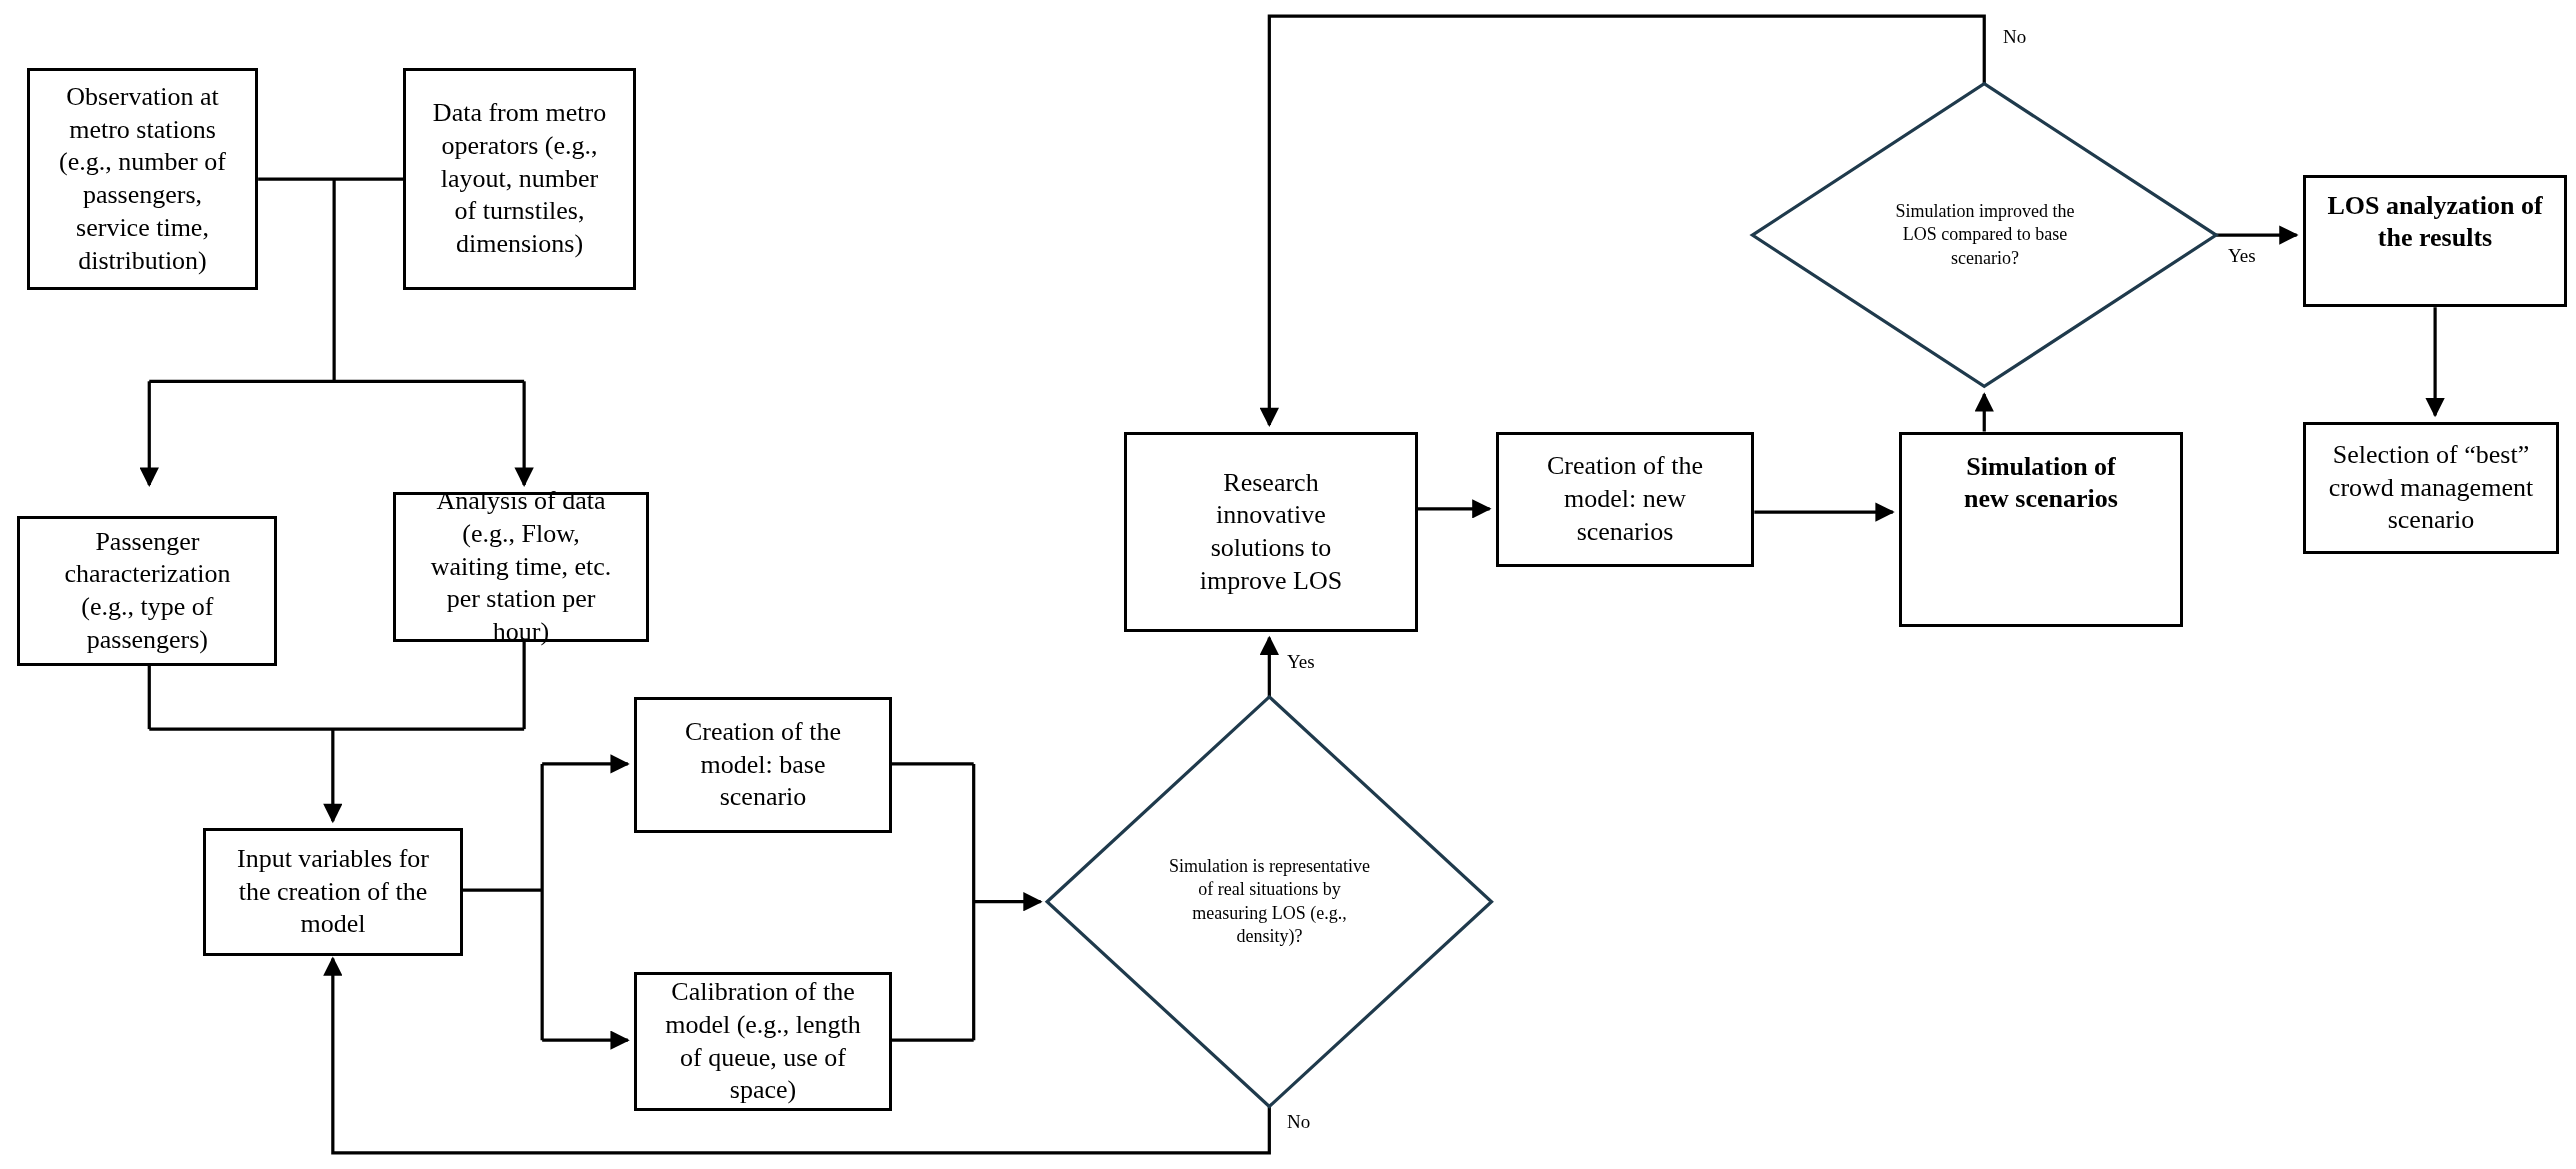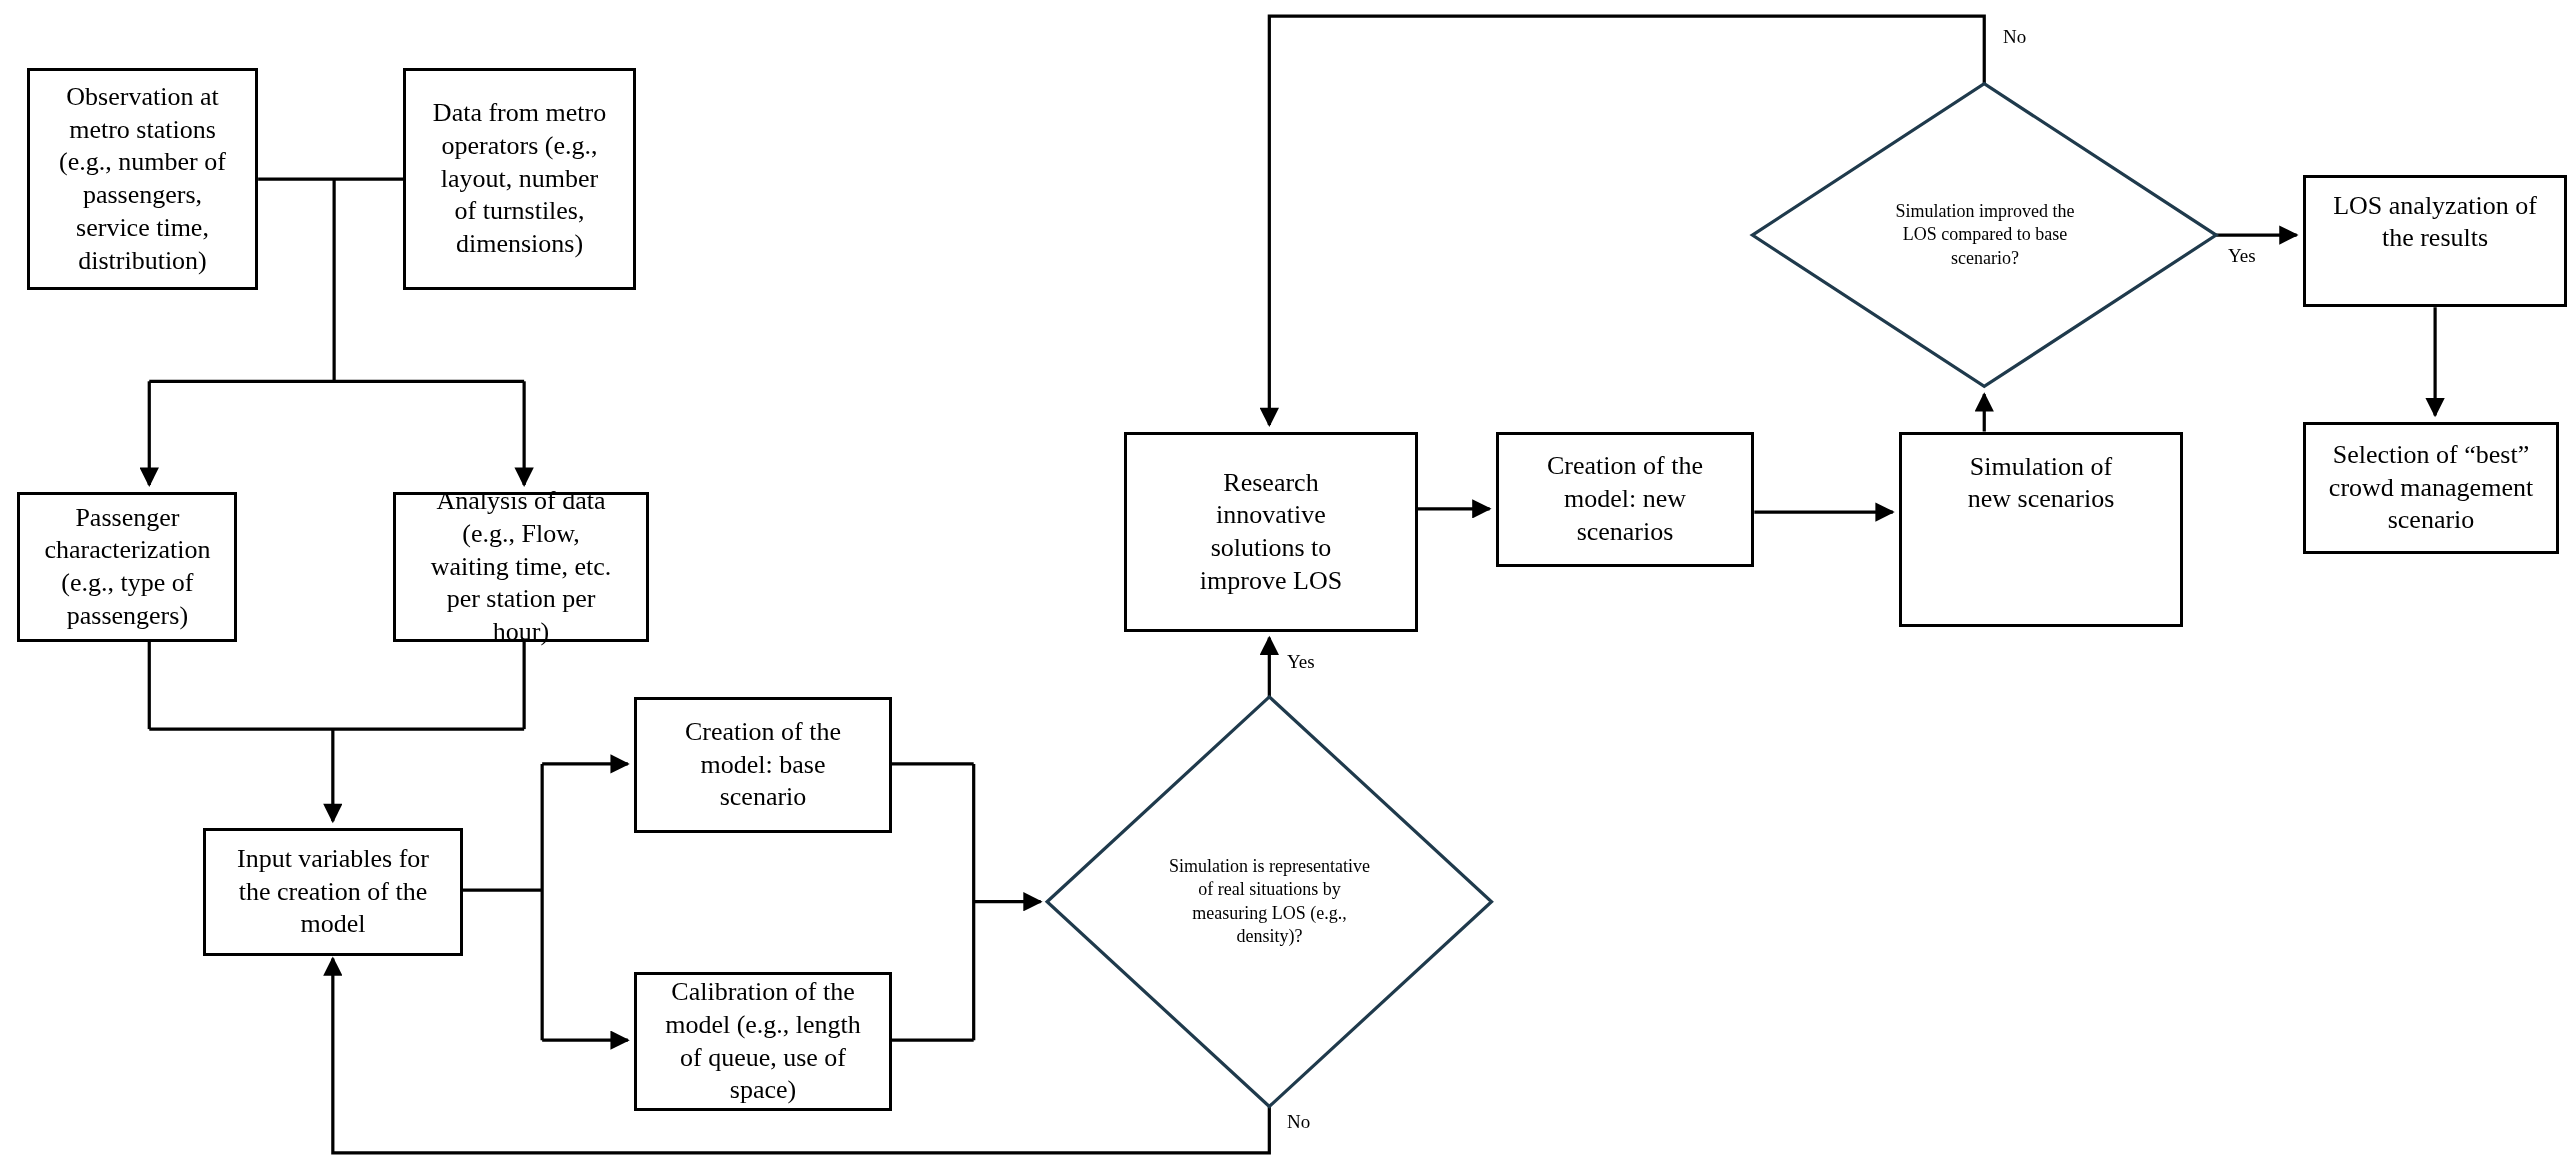--- a/index.html
+++ b/index.html
@@ -2,21 +2,21 @@
 <html style="font-size:10.3px"><head>
 <meta charset="utf-8">
 <style>
   html,body{margin:0;padding:0;background:#ffffff;}
   .canvas{position:relative;width:2576px;height:1169px;background:#ffffff;overflow:hidden;
           font-family:"Liberation Serif","DejaVu Serif",serif;color:#000;}
   .layer{position:absolute;left:0;top:0;}
   .node{position:absolute;box-sizing:border-box;background:#ffffff;border:3.2px solid #000;
         display:flex;align-items:center;justify-content:center;text-align:center;
         font-size:26px;line-height:1.26;}
-  .node.top-align{align-items:flex-start;}
+  .node.top-align{align-items:flex-start;font-weight:bold;}
   .dtext{position:absolute;display:flex;align-items:center;justify-content:center;
          text-align:center;font-size:18px;line-height:1.28;background:transparent;}
   .elabel{position:absolute;font-size:19px;line-height:1;background:transparent;}
 </style>
 </head>
 <body>
 
 <div class="canvas">
 
   <svg class="layer" width="2576" height="1169" viewBox="0 0 3998 1815">
@@ -61,21 +61,21 @@
     <g fill="#ffffff" stroke="#1f3a4c" stroke-width="5">
       <polygon points="1625,1400 1970,1082 2315,1400 1970,1718"></polygon>
       <polygon points="2720,365 3080,130 3440,365 3080,600"></polygon>
     </g>
   </svg>
 
   <div class="node" style="left:27px;top:68px;width:231px;height:222px;padding:5.2px 18px;">Observation at metro stations (e.g., number of passengers, service time, distribution)</div>
 
   <div class="node" style="left:403px;top:68px;width:233px;height:222px;padding:5.2px 24.5px;">Data from metro operators (e.g., layout, number of turnstiles, dimensions)</div>
 
-  <div class="node" style="left:17.4px;top:492px;width:220px;height:150px;padding:5.2px 32px;">Passenger characterization (e.g., type of passengers)</div>
+  <div class="node" style="left:17.4px;top:516px;width:260px;height:150px;padding:5.2px 32px;">Passenger characterization (e.g., type of passengers)</div>
 
   <div class="node" style="left:393px;top:492px;width:256px;height:150px;padding:22px 29px;">Analysis of data (e.g., Flow, waiting time, etc. per station per hour)</div>
 
   <div class="node" style="left:203px;top:828px;width:260px;height:128px;padding:5.2px 26px;">Input variables for the creation of the model</div>
 
   <div class="node" style="left:634px;top:697px;width:258px;height:136px;padding:5.2px 37px;">Creation of the model: base scenario</div>
 
   <div class="node" style="left:634px;top:972px;width:258px;height:139px;padding:5.2px 27px;">Calibration of the model (e.g., length of queue, use of space)</div>
 
   <div class="node" style="left:1124px;top:432px;width:294px;height:200px;padding:5.2px 50px;">Research innovative solutions to improve LOS</div>

